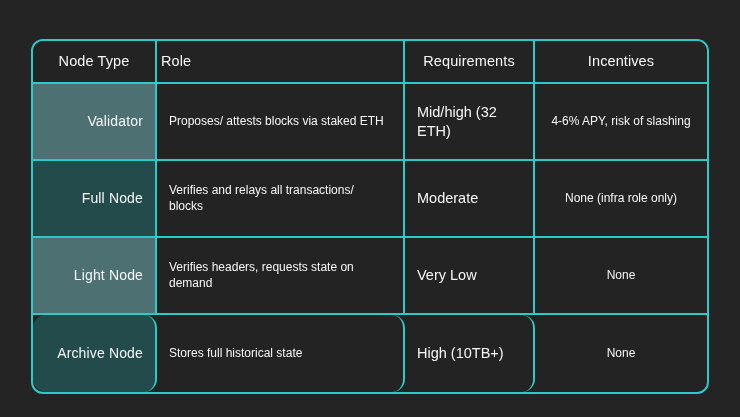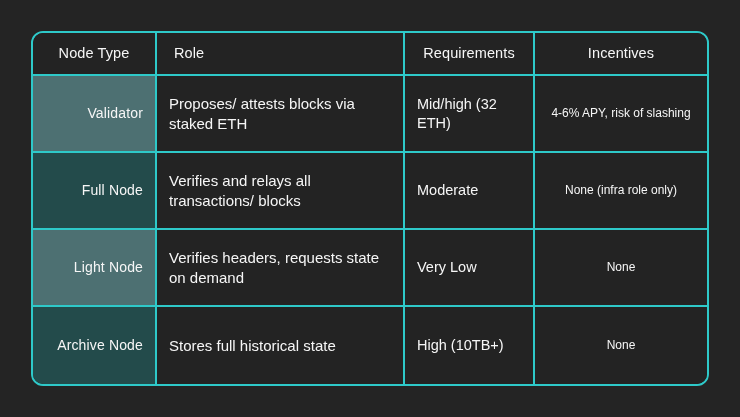--- a/index.html
+++ b/index.html
@@ -36,20 +36,21 @@
   table.node-table {
     width: 100%;
     height: 100%;
     border-collapse: separate;
     border-spacing: 0;
     table-layout: fixed;
     border: 2px solid #2ec9c9;
     border-radius: 12px;
     overflow: hidden;
     background: #232323;
+    margin-top: 8px;
   }
 
   table.node-table th,
   table.node-table td {
     border-right: 2px solid #2ec9c9;
     border-bottom: 2px solid #2ec9c9;
     background: #232323;
     color: #f6f6f6;
     padding: 6px 12px;
     font-weight: 400;
@@ -57,58 +58,59 @@
     line-height: 1.28;
   }
 
   table.node-table th:last-child,
   table.node-table td:last-child {
     border-right: none;
   }
 
   table.node-table tbody tr:last-child td {
     border-bottom: none;
+    border-radius: 13px;
   }
 
   
   col.c-type  { width: 124px; }
   col.c-role  { width: 248px; }
   col.c-req   { width: 130px; }
   col.c-inc   { width: 172px; }
 
   
   thead th {
     height: 43px;
     font-size: 14.5px;
     letter-spacing: 0.1px;
     color: #fbfbfb;
     background: #232323;
     padding-top: 4px;
     padding-bottom: 4px;
   }
   thead th.h-type { text-align: center; }
-  thead th.h-role { text-align: left; padding-left: 17px; }
+  thead th.h-role { text-align: left; padding-left: 4px; }
   thead th.h-req  { text-align: center; }
   thead th.h-inc  { }
 
   
   tbody tr { height: 77px; }
 
   td.cell-type {
     text-align: right;
     font-size: 14px;
     color: #f2f6f6;
     letter-spacing: 0.15px;
   }
   tbody tr.row-light td.cell-type { background: #4d7072; }
   tbody tr.row-dark  td.cell-type { background: #234b4b; }
 
   td.cell-role {
     text-align: left;
-    font-size: 15px;
+    font-size: 12px;
     padding-left: 16px;
     padding-right: 14px;
   }
 
   td.cell-req {
     font-size: 14.5px;
   }
 
   td.cell-inc {
     text-align: center;

